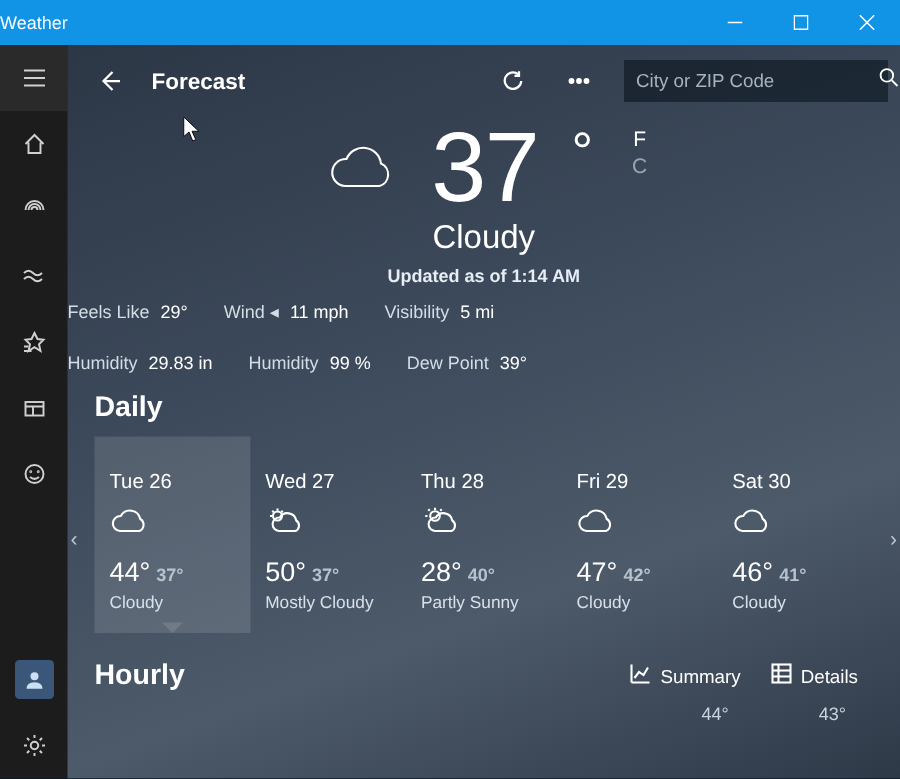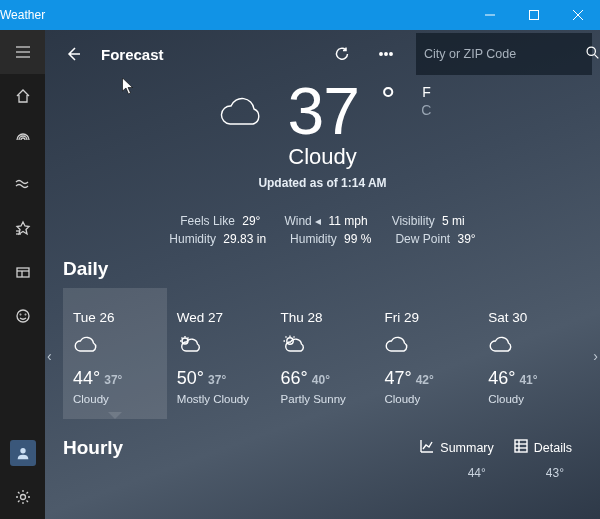--- a/index.html
+++ b/index.html
@@ -23,38 +23,38 @@
   .avatar { width:26px; height:26px; border-radius:3px; background:#3a577a; display:flex; align-items:center; justify-content:center; }
   .avatar svg{width:16px;height:16px;fill:#cbdff4;stroke:none;}
 
   
   .main { flex:1; position:relative; background:linear-gradient(160deg,#2c3746 0%,#3d4a5b 40%,#4d5a6a 70%,#2e3948 100%); color:#fff; overflow:hidden;}
   .topbar { height:48px; display:flex; align-items:center; padding:0 8px; gap:4px; }
   .tb-btn { width:40px; height:40px; display:flex; align-items:center; justify-content:center; border-radius:0; }
   .tb-btn svg { width:18px; height:18px; stroke:#fff; stroke-width:1.5; fill:none; }
   .tb-title { font-size:15px; font-weight:600; padding:0 4px; }
   .tb-spacer { flex:1; }
-  .search { width:176px; height:42px; background:rgba(10,20,30,.6); display:flex; align-items:center; padding:0 8px; margin-left:6px;}
+  .search { width:176px; height:28px; background:rgba(10,20,30,.6); display:flex; align-items:center; padding:0 8px; margin-left:6px;}
   .search input { flex:1; background:transparent; border:0; outline:0; color:#fff; font-size:12.5px; }
   .search input::placeholder{color:#a8b2bd;}
   .search svg { width:15px; height:15px; stroke:#fff; stroke-width:1.5; fill:none; }
   .cursor { position:absolute; left:76px; top:48px; pointer-events:none;}
   .cursor svg { width:15px; height:18px; fill:#fff; stroke:#000; stroke-width:.6;}
 
   
   .current { text-align:center; padding-top:0; }
   .temp-row { display:flex; align-items:flex-start; justify-content:center; gap:22px; }
   .temp-row .ico svg { width:52px; height:52px; stroke:#fff; stroke-width:1.4; fill:none; margin-top:12px;}
   .temp-big { font-size:66px; font-weight:200; line-height:1; letter-spacing:-1px;}
   .deg { font-size:36px; font-weight:200; margin-top:2px;}
   .units { display:flex; flex-direction:column; gap:2px; font-size:14px; margin-top:6px; margin-left:4px;}
   .units span:first-child{color:#fff;} .units span:last-child{color:#98a4b2;}
   .cond { font-size:22px; font-weight:300; margin-top:-2px;}
   .updated { font-size:12px; font-weight:600; margin-top:6px; color:#e6edf4;}
-  .stats { margin-top:24px; font-size:12px; color:#d4dde6; display:flex; flex-direction:column; gap:4px; align-items:center;}
+  .stats { margin-top:10px; font-size:12px; color:#d4dde6; display:flex; flex-direction:column; gap:20px; }
   .stats .row { display:flex; gap:24px; }
   .stats .lbl{font-weight:400;} .stats .val{color:#fff; margin-left:4px;}
   .wind-arrow{display:inline-block;}
 
   
   .section-title { font-size:19px; font-weight:700; padding:12px 18px 8px; }
   .daily-wrap { position:relative; padding:0 18px;}
   .daily { display:flex; gap:0; }
   .day { flex:1; padding:22px 10px 14px; font-size:12.5px; position:relative;}
   .day.sel { background:rgba(255,255,255,.12); }
@@ -249,21 +249,21 @@
             <div class="temps"><span class="hi">50°</span><span class="lo">37°</span></div>
             <div class="dcond">Mostly Cloudy</div>
           </div>
           <div class="day">
             <div class="name">Thu 28</div>
             <div class="icon"><svg viewBox="0 0 24 24">
                 <circle cx="9" cy="8" r="3.2"></circle>
                 <path d="M9 2.5V4M2.5 8H4M4.5 3.5L5.5 4.5M13.5 3.5L12.5 4.5"></path>
                 <path d="M9 18 a4.5 4.5 0 0 1 .5-9 a6 6 0 0 1 11 2 a4 4 0 0 1 -.5 7 Z"></path>
               </svg></div>
-            <div class="temps"><span class="hi">66°</span><span class="lo">40°</span></div>
+            <div class="temps"><span class="hi">28°</span><span class="lo">40°</span></div>
             <div class="dcond">Partly Sunny</div>
           </div>
           <div class="day">
             <div class="name">Fri 29</div>
             <div class="icon"><svg viewBox="0 0 24 24">
                 <path d="M7 18 a5 5 0 0 1 .5-10 a7 7 0 0 1 13 2 a4.5 4.5 0 0 1 -.5 8 Z"></path>
               </svg></div>
             <div class="temps"><span class="hi">47°</span><span class="lo">42°</span></div>
             <div class="dcond">Cloudy</div>
           </div>

